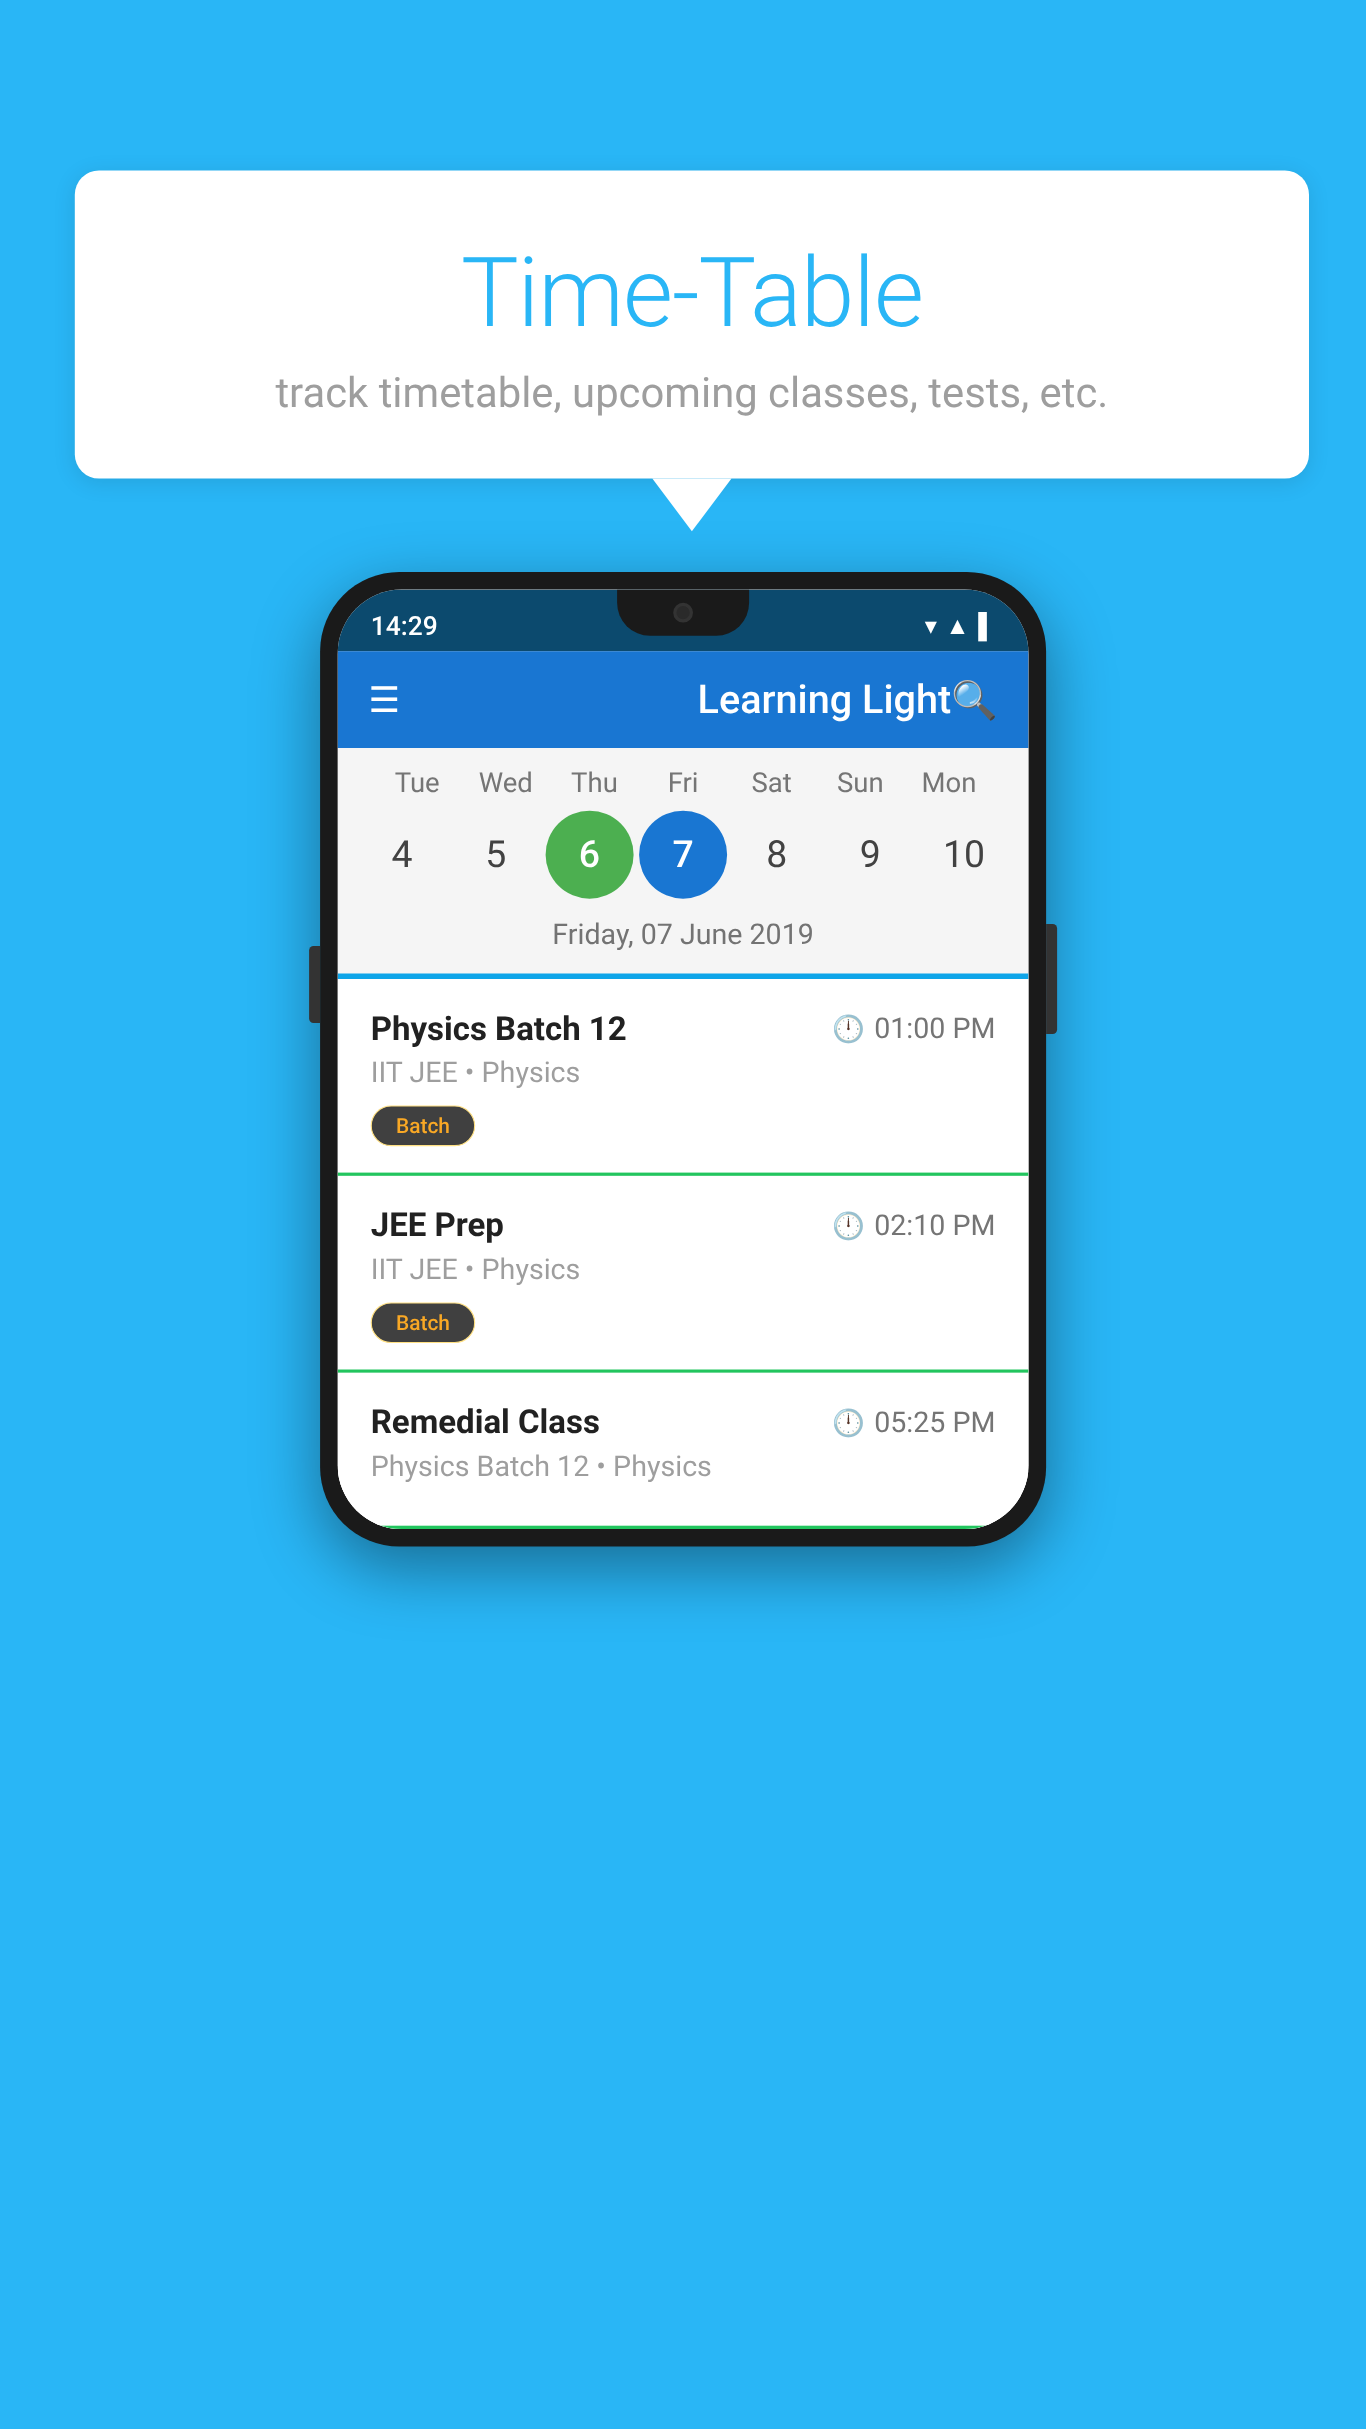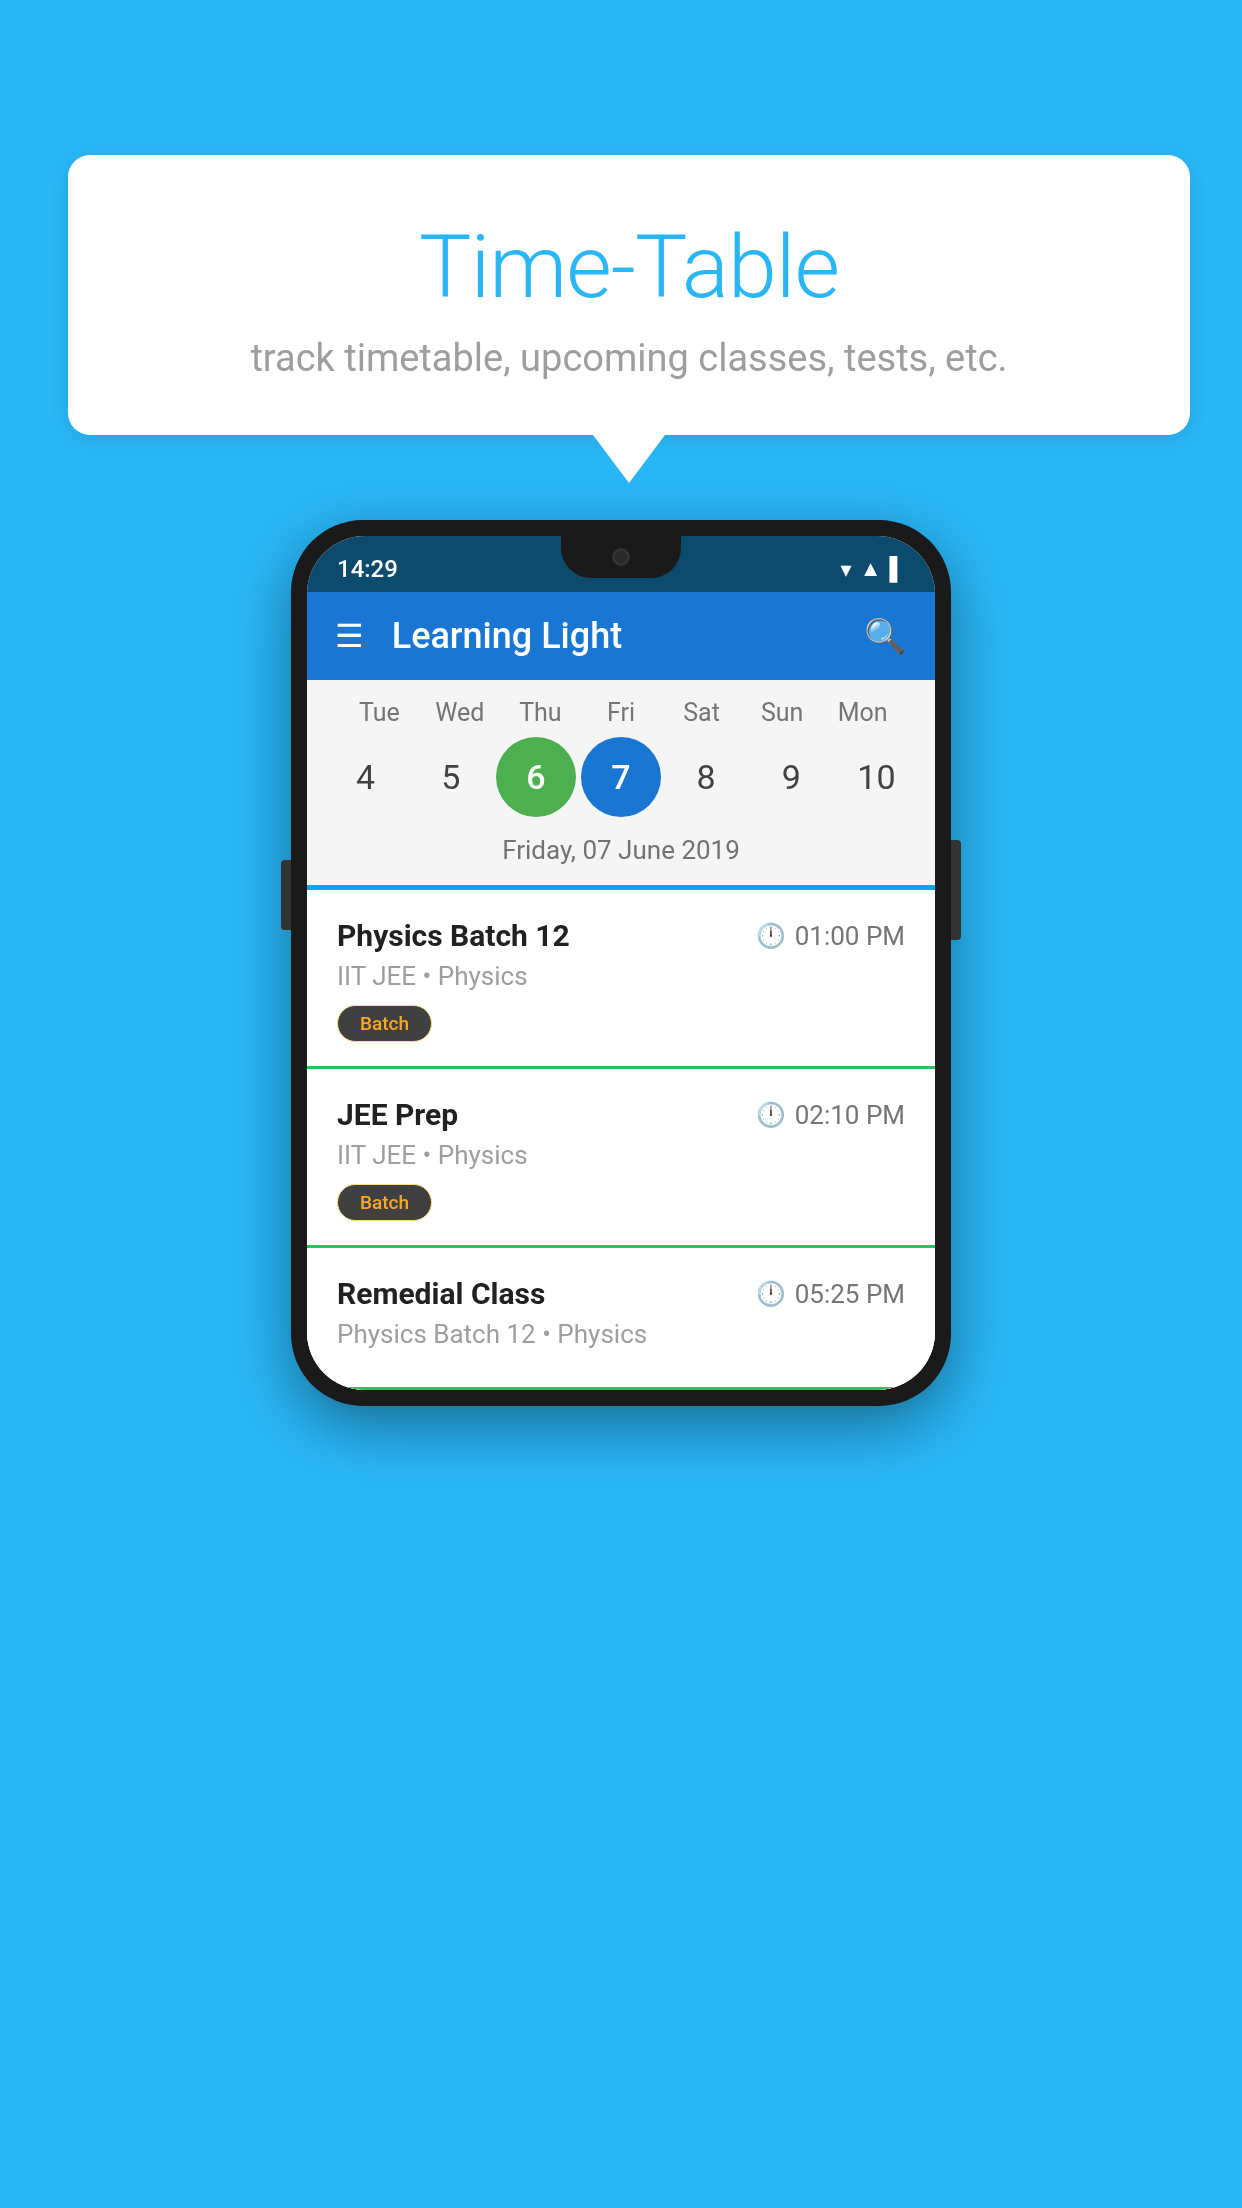--- a/index.html
+++ b/index.html
@@ -168,20 +168,21 @@
       font-size: 32px;
       margin-right: 28px;
       cursor: pointer;
     }
 
     .app-title {
       color: white;
       font-size: 36px;
       font-weight: 500;
       flex: 1;
+      text-align: right;
     }
 
     .search-icon {
       color: white;
       font-size: 34px;
     }
 
     
     .calendar-strip {
       background: #f5f5f5;

